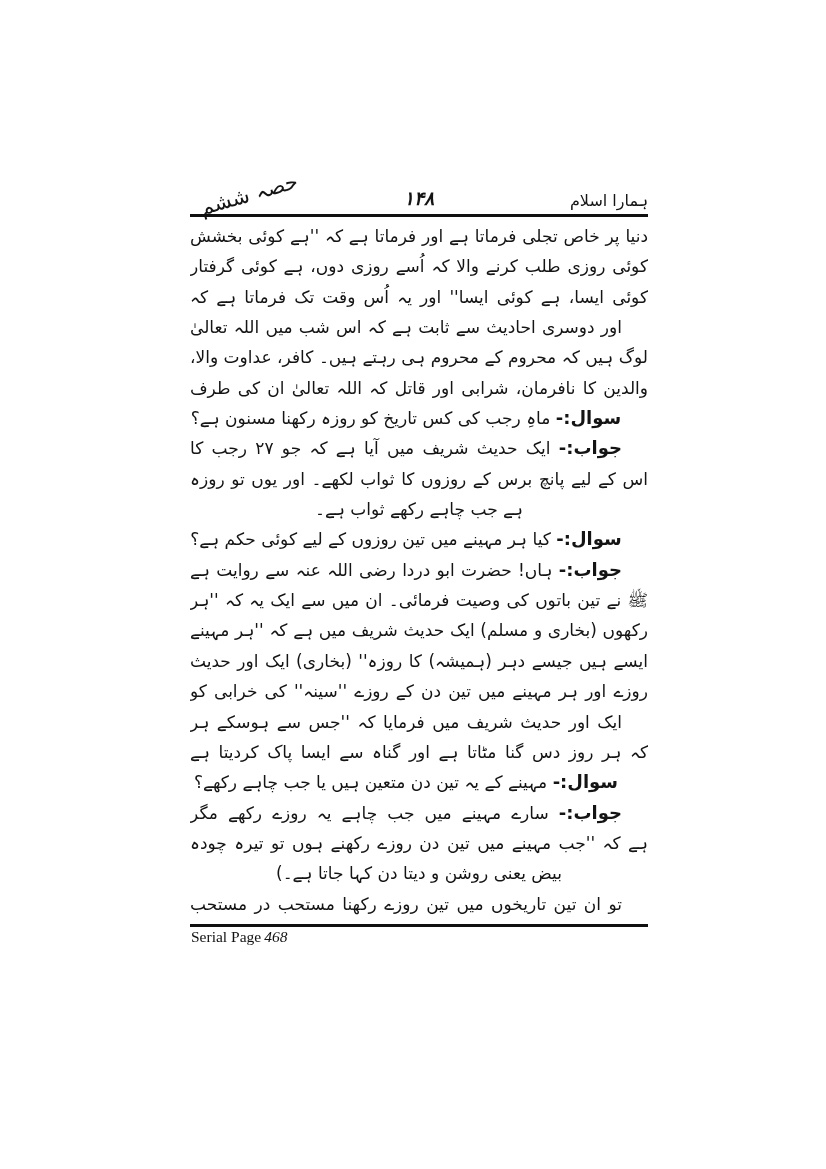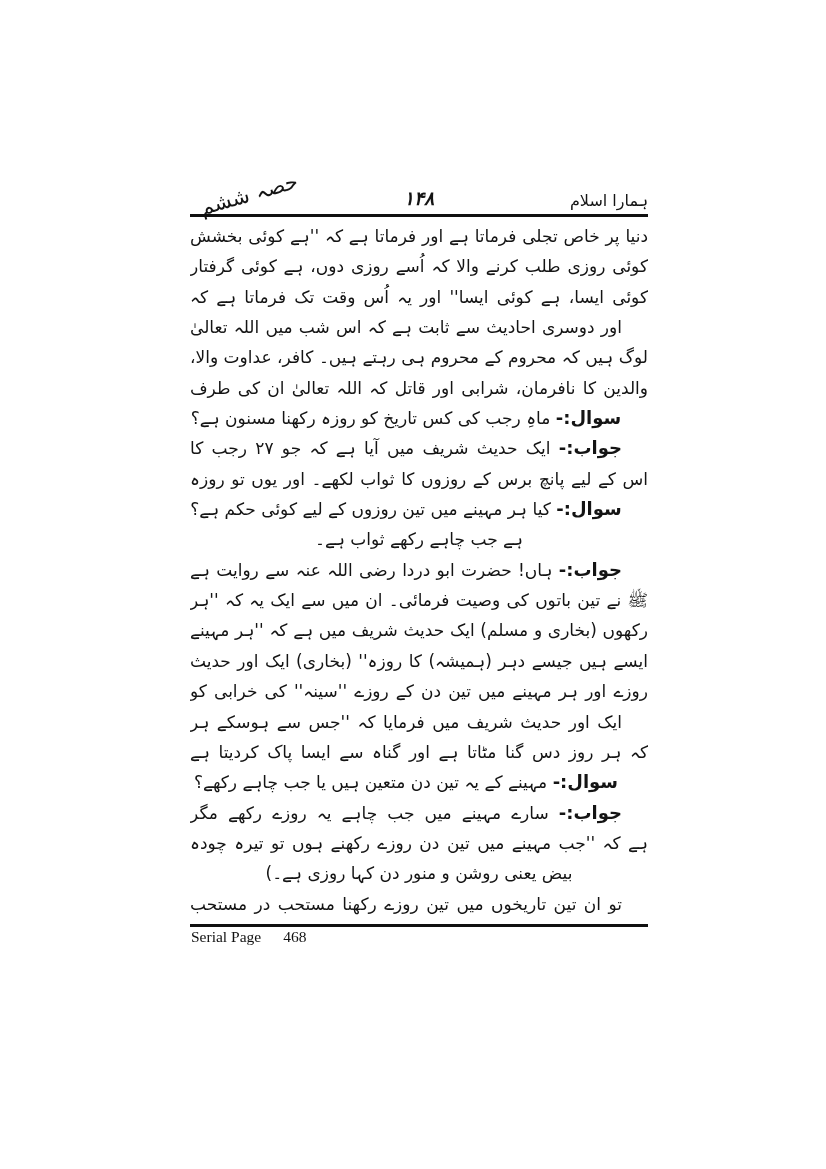--- a/index.html
+++ b/index.html
@@ -45,21 +45,21 @@
   .line b.qa{font-weight:700;font-size:18px;}
   .footer-rule{
     position:absolute;left:190px;top:924px;width:458px;height:2.5px;
     background:#101010;
   }
   .serial-page{
     position:absolute;left:191px;top:928px;
     font-family:"Liberation Serif","DejaVu Serif",serif;
     font-size:15.5px;color:#111;direction:ltr;
   }
-  .serial-page .num{margin-left:22px;}
+  .serial-page .num{margin-left:3px;font-style:italic;}
 </style>
 </head>
 <body>
 
 <div class="page">
 
   <header class="header-row">
     <span class="header-part-title">حصہ ششم</span>
     <span class="header-page-number">۱۴۸</span>
     <span class="header-book-title">ہمارا اسلام</span>
@@ -70,33 +70,33 @@
   <main class="body-text">
       <div class="line justify">دنیا پر خاص تجلی فرماتا ہے اور فرماتا ہے کہ ''ہے کوئی بخشش چاہنے والا کہ اُسے بخش دوں، ہے</div>
       <div class="line justify">کوئی روزی طلب کرنے والا کہ اُسے روزی دوں، ہے کوئی گرفتار بلا کہ اُسے عافیت دوں، ہے</div>
       <div class="line justify">کوئی ایسا، ہے کوئی ایسا'' اور یہ اُس وقت تک فرماتا ہے کہ فجر طلوع ہوجائے''۔ (ابن ماجہ)</div>
       <div class="line justify indent">اور دوسری احادیث سے ثابت ہے کہ اس شب میں اللہ تعالیٰ سب کو بخش دیتا ہے مگر چند</div>
       <div class="line justify">لوگ ہیں کہ محروم کے محروم ہی رہتے ہیں۔ کافر، عداوت والا، رشتہ کاٹنے والا، کپڑا لٹکانے والا،</div>
       <div class="line justify">والدین کا نافرمان، شرابی اور قاتل کہ اللہ تعالیٰ ان کی طرف نظر رحمت نہیں فرماتا۔ (طبرانی، بیہقی)</div>
       <div class="line indent"><b class="qa">سوال:-</b> ماہِ رجب کی کس تاریخ کو روزہ رکھنا مسنون ہے؟</div>
       <div class="line justify indent"><b class="qa">جواب:-</b> ایک حدیث شریف میں آیا ہے کہ جو ۲۷ رجب کا روزہ رکھے اللہ تعالیٰ</div>
       <div class="line justify">اس کے لیے پانچ برس کے روزوں کا ثواب لکھے۔ اور یوں تو روزہ رکھنے کے لیے پورا مہینہ</div>
+      <div class="line">ہے جب چاہے رکھے ثواب ہے۔</div>
       <div class="line indent"><b class="qa">سوال:-</b> کیا ہر مہینے میں تین روزوں کے لیے کوئی حکم ہے؟</div>
-      <div class="line">ہے جب چاہے رکھے ثواب ہے۔</div>
       <div class="line justify indent"><b class="qa">جواب:-</b> ہاں! حضرت ابو دردا رضی اللہ عنہ سے روایت ہے کہ مجھے رسول اللہ</div>
       <div class="line justify">ﷺ نے تین باتوں کی وصیت فرمائی۔ ان میں سے ایک یہ کہ ''ہر مہینے میں تین روزے</div>
       <div class="line justify">رکھوں (بخاری و مسلم) ایک حدیث شریف میں ہے کہ ''ہر مہینے میں تین دن کے روزے</div>
       <div class="line justify">ایسے ہیں جیسے دہر (ہمیشہ) کا روزہ'' (بخاری) ایک اور حدیث میں ہے کہ ''رمضان کے</div>
       <div class="line justify">روزے اور ہر مہینے میں تین دن کے روزے ''سینہ'' کی خرابی کو دور کرتے ہیں۔'' (امام احمد)</div>
       <div class="line justify indent">ایک اور حدیث شریف میں فرمایا کہ ''جس سے ہوسکے ہر مہینہ میں تین روزے رکھے</div>
       <div class="line justify">کہ ہر روز دس گنا مٹاتا ہے اور گناہ سے ایسا پاک کردیتا ہے جیسا پانی کپڑے کو''۔ (طبرانی)</div>
       <div class="line indent"><b class="qa">سوال:-</b> مہینے کے یہ تین دن متعین ہیں یا جب چاہے رکھے؟</div>
       <div class="line justify indent"><b class="qa">جواب:-</b> سارے مہینے میں جب چاہے یہ روزے رکھے مگر حدیث شریف میں</div>
       <div class="line justify">ہے کہ ''جب مہینے میں تین دن روزے رکھنے ہوں تو تیرہ چودہ پندرہ کو رکھو۔'' (جنھیں ایام</div>
-      <div class="line">بیض یعنی روشن و منور دن کہا روزی ہے۔)</div>
+      <div class="line">بیض یعنی روشن و دیتا دن کہا جاتا ہے۔)</div>
       <div class="line justify indent">تو ان تین تاریخوں میں تین روزے رکھنا مستحب در مستحب ہے یعنی دوہرے مستحب کا</div>
     </main>
 
   <div class="footer-rule"></div>
 
   <div class="serial-page">
     <span>Serial Page</span><span class="num">468</span>
   </div>
 
 </div>

